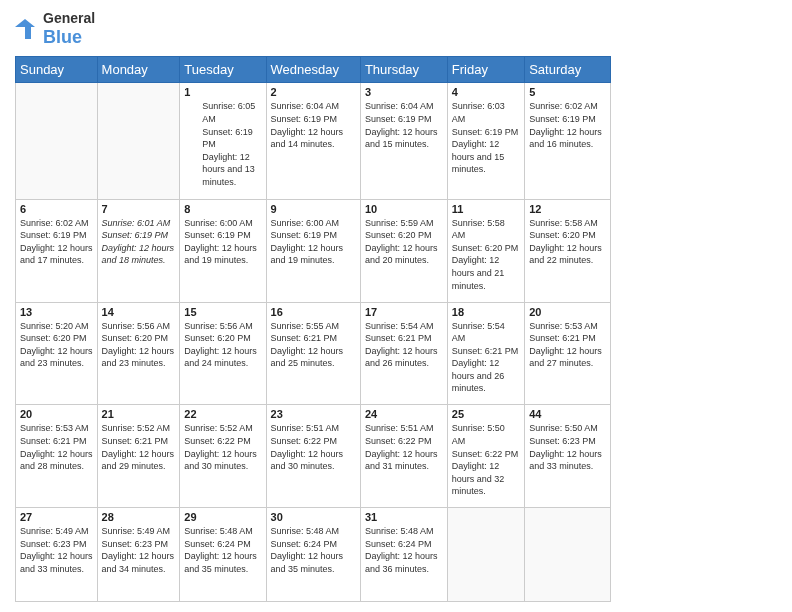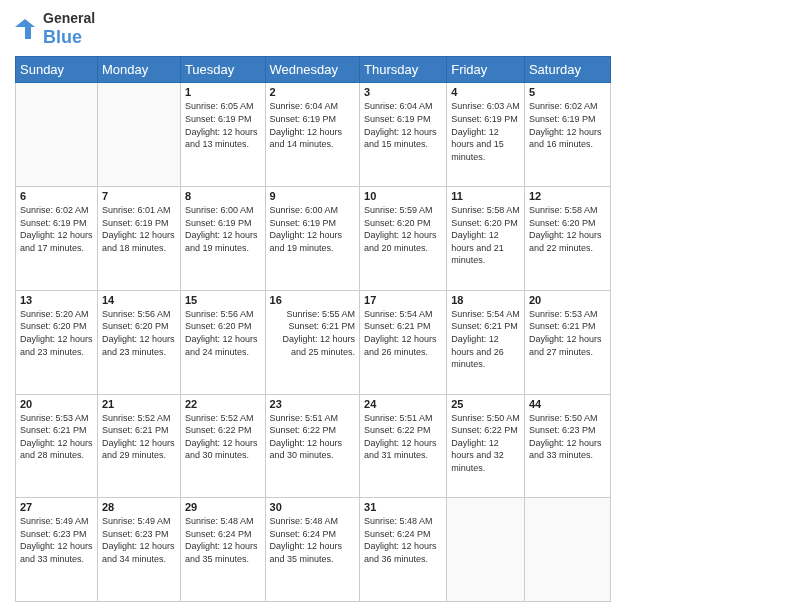--- a/index.html
+++ b/index.html
@@ -111,21 +111,21 @@
           <th>Friday</th>
           <th>Saturday</th>
         </tr>
     </thead>
     <tbody id="calendar-body">
     <tr>
           <td class="empty"></td>
           <td class="empty"></td>
           <td>
             <span class="day-number">1</span>
-            <div class="day-info" style="white-space: pre-line;">Sunrise: 6:05 AM
+            <div class="day-info" style="white-space: pre-line; margin-left: 18px;">Sunrise: 6:05 AM
 Sunset: 6:19 PM
 Daylight: 12 hours and 13 minutes.</div>
           </td>
           <td>
             <span class="day-number">2</span>
             <div class="day-info" style="white-space: pre-line;">Sunrise: 6:04 AM
 Sunset: 6:19 PM
 Daylight: 12 hours and 14 minutes.</div>
           </td>
           <td>
@@ -149,21 +149,21 @@
         </tr>
         <tr>
           <td>
             <span class="day-number">6</span>
             <div class="day-info" style="white-space: pre-line;">Sunrise: 6:02 AM
 Sunset: 6:19 PM
 Daylight: 12 hours and 17 minutes.</div>
           </td>
           <td>
             <span class="day-number">7</span>
-            <div class="day-info" style="white-space: pre-line;">Sunrise: 6:01 AM
+            <div class="day-info" style="white-space: pre-line; font-style: italic;">Sunrise: 6:01 AM
 Sunset: 6:19 PM
 Daylight: 12 hours and 18 minutes.</div>
           </td>
           <td>
             <span class="day-number">8</span>
             <div class="day-info" style="white-space: pre-line;">Sunrise: 6:00 AM
 Sunset: 6:19 PM
 Daylight: 12 hours and 19 minutes.</div>
           </td>
           <td>
@@ -205,21 +205,21 @@
 Daylight: 12 hours and 23 minutes.</div>
           </td>
           <td>
             <span class="day-number">15</span>
             <div class="day-info" style="white-space: pre-line;">Sunrise: 5:56 AM
 Sunset: 6:20 PM
 Daylight: 12 hours and 24 minutes.</div>
           </td>
           <td>
             <span class="day-number">16</span>
-            <div class="day-info" style="white-space: pre-line; text-align: right;">Sunrise: 5:55 AM
+            <div class="day-info" style="white-space: pre-line;">Sunrise: 5:55 AM
 Sunset: 6:21 PM
 Daylight: 12 hours and 25 minutes.</div>
           </td>
           <td>
             <span class="day-number">17</span>
             <div class="day-info" style="white-space: pre-line;">Sunrise: 5:54 AM
 Sunset: 6:21 PM
 Daylight: 12 hours and 26 minutes.</div>
           </td>
           <td>

